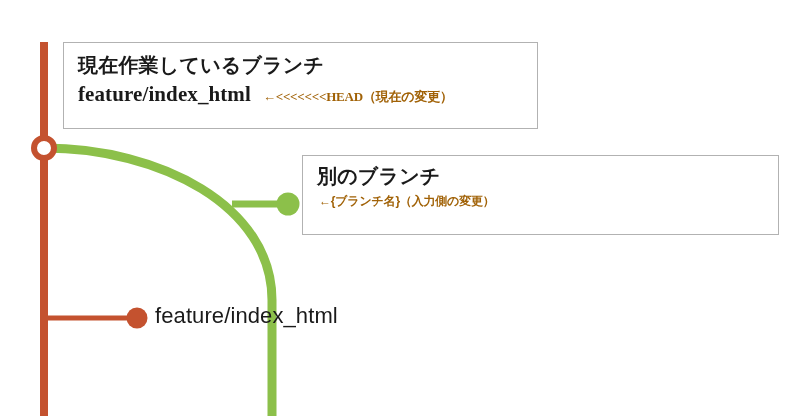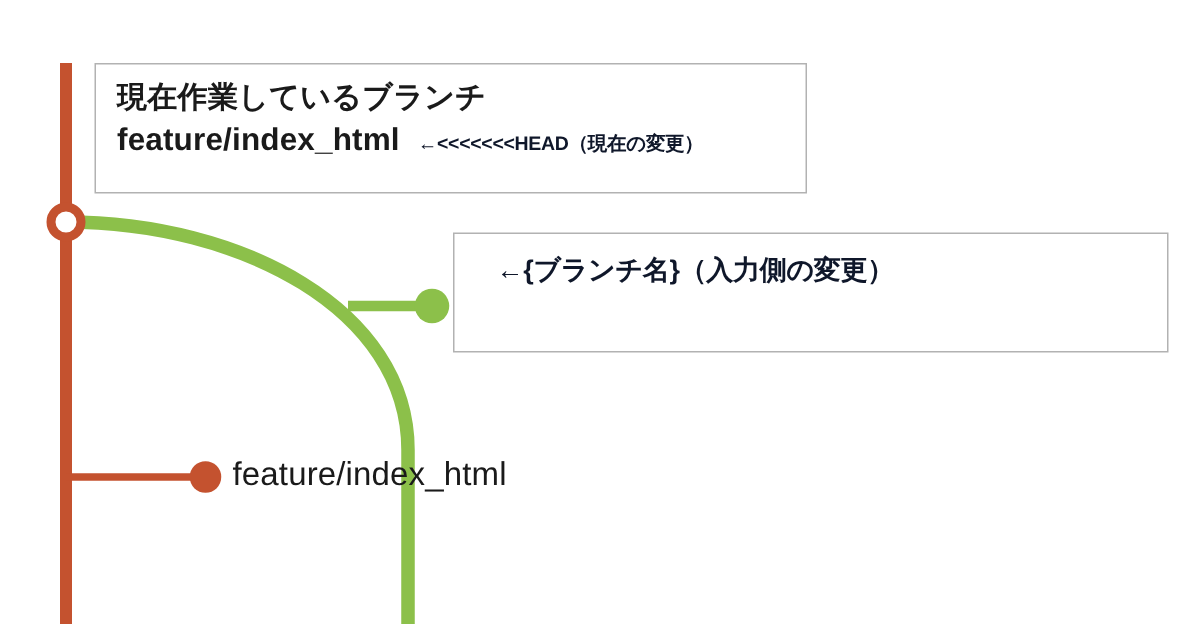--- a/index.html
+++ b/index.html
@@ -31,20 +31,21 @@
     background: #ffffff;
     border: 1px solid #b2b2b2;
     z-index: 5;
   }
   #callout-current {
     left: 63px;
     top: 42px;
     width: 475px;
     height: 87px;
     padding: 10px 14px 0 14px;
+    font-family: Liberation Serif, serif;
   }
   #callout-other {
     left: 302px;
     top: 155px;
     width: 477px;
     height: 80px;
     padding: 8px 0 0 14px;
   }
 
   .callout-title {
@@ -63,27 +64,27 @@
   }
   .branch-name {
     font-size: 21px;
     font-weight: 700;
     color: #1a1a1a;
     letter-spacing: 0.1px;
   }
   .marker-note {
     font-size: 13px;
     font-weight: 700;
-    color: #0f172a;
+    color: #a16207;
     margin-left: 12px;
     letter-spacing: -0.2px;
   }
   #callout-other .marker-note {
-    font-size: 18px;
-    margin-left: 14px;
+    font-size: 12px;
+    margin-left: 2px;
   }
 
   
   #commit-label {
     position: absolute;
     left: 155px;
     top: 303px;
     font-size: 22px;
     font-weight: 400;
     color: #1a1a1a;
@@ -116,20 +117,21 @@
 
   <div class="callout" id="callout-current">
     <div class="callout-title">現在作業しているブランチ</div>
     <div class="callout-line2">
       <span class="branch-name">feature/index_html</span>
       <span class="marker-note">←&lt;&lt;&lt;&lt;&lt;&lt;&lt;HEAD（現在の変更）</span>
     </div>
   </div>
 
   <div class="callout" id="callout-other">
+    <div class="callout-title">別のブランチ</div>
     <div class="callout-line2">
       <span class="marker-note">←{ブランチ名}（入力側の変更）</span>
     </div>
   </div>
 
   <div id="commit-label">feature/index_html</div>
 
 </div>
 
 </body></html>

